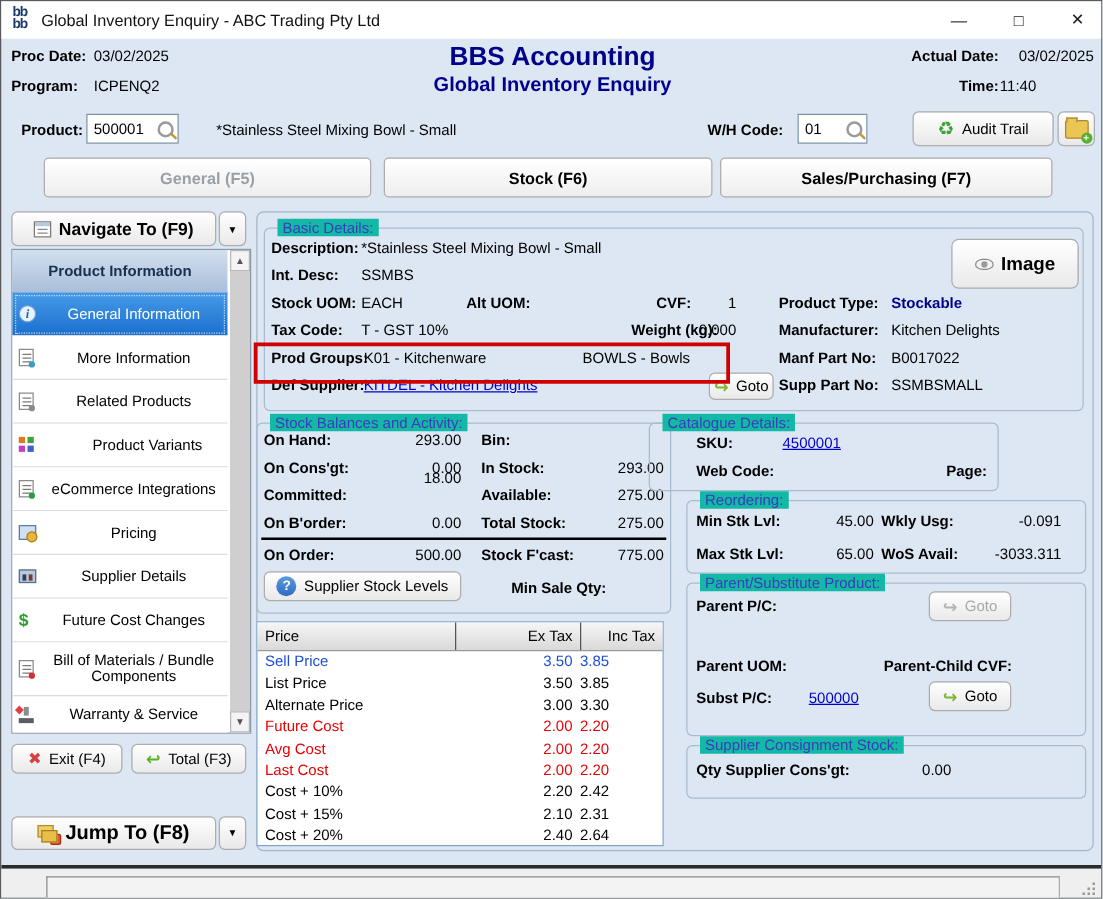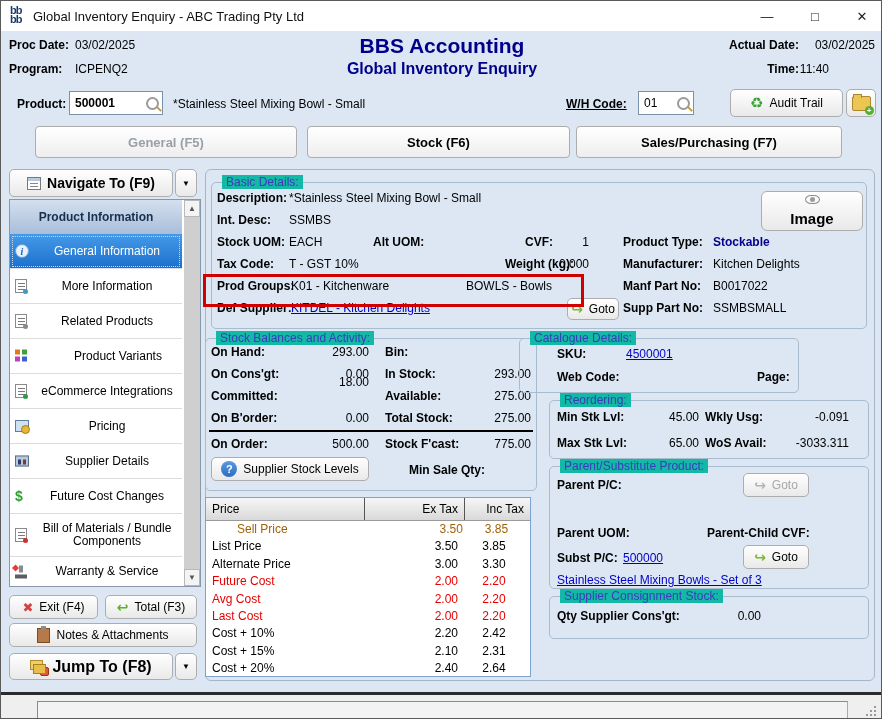--- a/index.html
+++ b/index.html
@@ -72,22 +72,22 @@
   
   .ptable{background:#fff;border:1px solid #7da2ce;box-sizing:border-box;}
   .phead{height:23px;background:linear-gradient(#f6f6f6,#d9d9d9);border-bottom:1px solid #9a9a9a;display:flex;align-items:center;box-sizing:border-box;}
   .phead .hc{box-sizing:border-box;padding:0 6px;height:100%;display:flex;align-items:center;}
   .hc1{width:158px;}
   .hc2{width:100px;justify-content:flex-end;border-left:1px solid #555;}
   .hc3{width:66px;justify-content:flex-end;border-left:1px solid #555;}
   .prow{height:17.4px;line-height:17.4px;display:flex;}
   .prow .c1{width:158px;padding-left:6px;box-sizing:border-box;}
   .prow .c2{width:100px;text-align:right;padding-right:6px;box-sizing:border-box;}
-  .prow .c3{width:66px;text-align:center;padding-right:6px;box-sizing:border-box;}
-  .c-blue{color:#a16207;padding-left:25px;}
+  .prow .c3{width:66px;text-align:left;padding-right:6px;box-sizing:border-box;}
+  .c-blue{color:#1d4ed8;}
   .c-red{color:#e80000;}
   
   .redbox{border:3px solid #d10000;background:transparent;}
   
   .statusline{left:0;top:691px;width:100%;height:3px;background:#2b2b2b;}
   .statusbar{left:0;top:694px;width:100%;height:25px;background:#efefef;}
   .statuspanel{left:36px;top:6px;width:811px;height:19px;background:#f3f3f3;border:1px solid #aaa;border-top-color:#8a8a8a;border-left-color:#8a8a8a;border-bottom:none;box-sizing:border-box;}
   .grip{right:5px;bottom:4px;width:13px;height:13px;}
   .grip i{position:absolute;width:2px;height:2px;background:#9a9a9a;}
   .divider{background:#000;height:2px;}
@@ -112,29 +112,29 @@
 
   <div class="abs navy" style="left:241px;top:33px;width:400px;text-align:center;font-size:21px;">BBS Accounting</div>
   <div class="abs navy" style="left:241px;top:59px;width:400px;text-align:center;font-size:16px;">Global Inventory Enquiry</div>
 
   <div class="abs b rt" style="left:700px;top:37px;width:98px;">Actual Date:</div>
   <div class="abs rt" style="left:806px;top:37px;width:68px;">03/02/2025</div>
   <div class="abs b rt" style="left:700px;top:61px;width:98px;">Time:</div>
   <div class="abs rt" style="left:790px;top:61px;width:38px;">11:40</div>
 
   <div class="abs b" style="left:16px;top:96px;">Product:</div>
-  <div class="abs inp" style="left:68px;top:90px;width:94px;height:24px;font-weight:bold;">
+  <div class="abs inp" style="left:68px;top:90px;width:74px;height:24px;">
     <span class="val">500001</span>
     <span class="magbtn">
         <span class="mag"></span>
       </span>
   </div>
   <div class="abs" style="left:172px;top:96px;">*Stainless Steel Mixing Bowl - Small</div>
 
-  <div class="abs b" style="left:565px;top:96px;text-decoration:underline;">W/H Code:</div>
+  <div class="abs b" style="left:565px;top:96px;">W/H Code:</div>
   <div class="abs inp" style="left:637px;top:90px;width:56px;height:24px;">
     <span class="val">01</span>
     <span class="magbtn">
         <span class="mag"></span>
       </span>
   </div>
 
   <div class="abs btn" style="left:729px;top:88px;width:113px;height:28px;">
     <span style="color:#3aa335;font-size:15px;">♻</span>
     <span class="cap">Audit Trail</span>
@@ -230,24 +230,20 @@
   </div>
 
   <div class="abs btn" style="left:8px;top:594px;width:89px;height:24px;">
     <span style="color:#d64040;font-weight:bold;font-size:13px;">✖</span>
     <span class="cap">Exit (F4)</span>
   </div>
   <div class="abs btn" style="left:104px;top:594px;width:92px;height:24px;">
     <span style="color:#5cb32a;font-weight:bold;font-size:14px;">↩</span>
     <span class="cap">Total (F3)</span>
   </div>
-  <div class="abs btn" style="left:8px;top:622px;width:188px;height:24px;">
-    <span class="i-clip"></span>
-    <span class="cap">Notes &amp; Attachments</span>
-  </div>
   <div class="abs btn" style="left:8px;top:652px;width:164px;height:27px;font-weight:bold;font-size:16px;">
     <span class="i-folders">
         <span class="bdg"></span>
       </span>
     <span class="cap">Jump To (F8)</span>
   </div>
   <div class="abs btn" style="left:174px;top:652px;width:22px;height:27px;font-size:8px;">
       <span>▼</span>
     </div>
 
@@ -285,21 +281,21 @@
 
   <div class="abs b" style="left:216px;top:300px;">Def Supplier:</div>
   <div class="abs link" style="left:290px;top:300px;">KITDEL - Kitchen Delights</div>
   <div class="abs btn" style="left:566px;top:297px;width:52px;height:22px;">
     <span class="garrow">↪</span>
     <span class="cap">Goto</span>
   </div>
   <div class="abs b" style="left:622px;top:300px;">Supp Part No:</div>
   <div class="abs" style="left:712px;top:300px;">SSMBSMALL</div>
 
-  <div class="abs btn" style="left:760px;top:190px;width:102px;height:40px;font-weight:bold;font-size:15px;border-radius:6px;flex-direction:column;">
+  <div class="abs btn" style="left:760px;top:190px;width:102px;height:40px;font-weight:bold;font-size:15px;border-radius:6px;">
     <span class="i-eye"></span>
     <span class="cap">Image</span>
   </div>
 
   <div class="abs redbox" style="left:202px;top:273px;width:375px;height:27px;z-index:50;"></div>
 
   <div class="abs fs" style="left:204px;top:337px;width:332px;height:153px;">
     <span class="legend">Stock Balances and Activity:</span>
   </div>
   <div class="abs b" style="left:210px;top:344px;">On Hand:</div>
@@ -418,26 +414,25 @@
   <div class="abs" style="left:645px;top:477px;"></div>
   <div class="abs btn" style="left:742px;top:472px;width:66px;height:24px;color:#a8a8a8;">
     <span class="garrow garrow-dis">↪</span>
     <span class="cap">Goto</span>
   </div>
   <div class="abs b" style="left:556px;top:525px;">Parent UOM:</div>
   <div class="abs" style="left:648px;top:525px;"></div>
   <div class="abs b" style="left:706px;top:525px;">Parent-Child CVF:</div>
   <div class="abs" style="left:830px;top:525px;"></div>
   <div class="abs b" style="left:556px;top:550px;text-align:right;">Subst P/C:</div>
-  <div class="abs link" style="left:622px;top:550px;min-width:65px;">500000</div>
+  <div class="abs link" style="left:646px;top:550px;min-width:65px;">500000</div>
   <div class="abs btn" style="left:742px;top:544px;width:66px;height:24px;">
     <span class="garrow">↪</span>
     <span class="cap">Goto</span>
   </div>
-  <div class="abs link" style="left:556px;top:572px;">Stainless Steel Mixing Bowls - Set of 3</div>
 
   <div class="abs fs" style="left:548px;top:595px;width:320px;height:43px;">
     <span class="legend">Supplier Consignment Stock:</span>
   </div>
   <div class="abs b" style="left:556px;top:608px;">Qty Supplier Cons'gt:</div>
   <div class="abs rt" style="left:700px;top:608px;width:60px;">0.00</div>
 
   <div class="abs statusline"></div>
   <div class="abs statusbar">
     <div class="abs statuspanel"></div>

